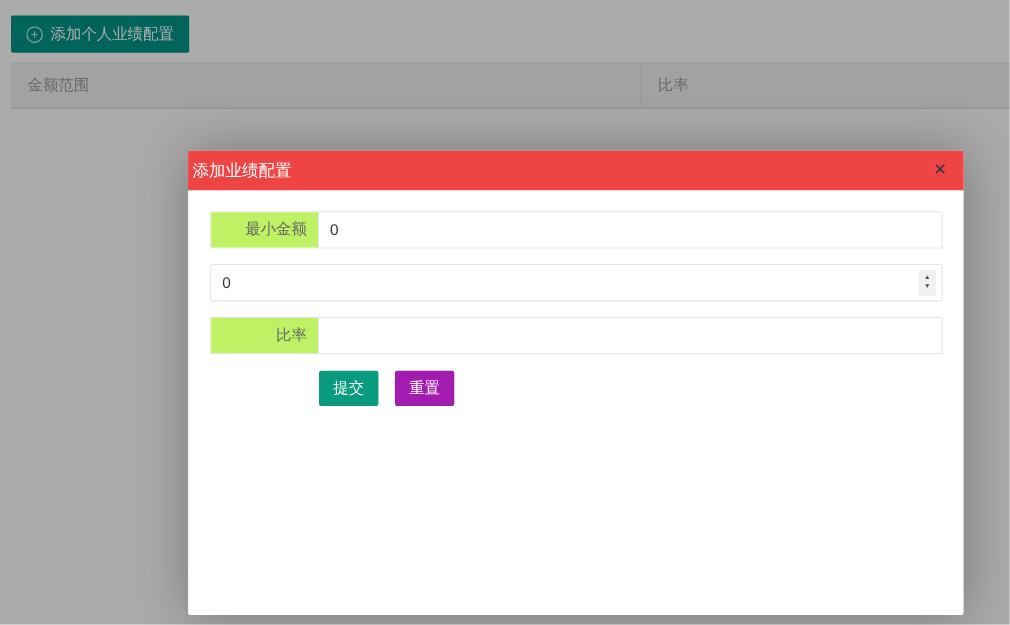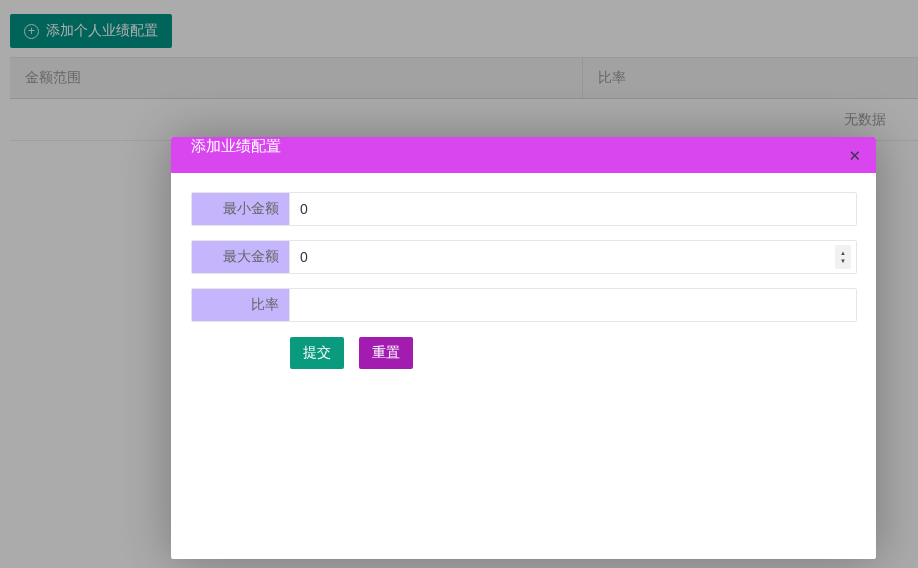--- a/index.html
+++ b/index.html
@@ -58,40 +58,40 @@
 
   
   .modal {
     position: absolute; left: 171px; top: 137px;
     width: 705px; height: 422px;
     background: #fff; border-radius: 2px;
     box-shadow: 1px 1px 50px rgba(0,0,0,0.3);
     z-index: 20;
   }
   .modal-header {
-    height: 36px; background: #d946ef;
+    height: 36px; background: #ef4444;
     border-radius: 2px 2px 0 0;
-    display: flex; 
-    padding-left: 20px; position: relative;
+    display: flex; align-items: center;
+    padding-left: 4px; position: relative;
   }
   .modal-title { color: #fff; font-size: 15px; }
   .modal-close {
     position: absolute; right: 13px; top: 50%; transform: translateY(-50%);
     background: transparent; border: none; cursor: pointer;
     font-size: 15px; font-weight: bold; color: #37374a; line-height: 1;
     font-family: inherit; padding: 2px;
   }
   .modal-body { padding: 19px 19px 0 20px; }
 
   .input-group {
     display: flex; height: 34px; margin-bottom: 14px;
     border: 1px solid #e6e6e6; border-radius: 2px; background: #fff;
   }
   .ig-label {
-    width: 98px; background: #c4b5fd; border-right: 1px solid #e6e6e6;
+    width: 98px; background: #bef264; border-right: 1px solid #e6e6e6;
     display: flex; align-items: center; justify-content: flex-end;
     padding-right: 10px; font-size: 14px; color: #666;
   }
   .ig-input-wrap { flex: 1; position: relative; display: flex; }
   .ig-input {
     flex: 1; border: none; outline: none;
     padding: 0 10px; font-size: 14px; color: #333;
     font-family: inherit; background: transparent;
   }
   .spinner {
@@ -118,23 +118,20 @@
   <button class="add-btn">
     <span class="plus-circle">+</span>
     <span>添加个人业绩配置</span>
   </button>
 
   <div class="data-table">
     <div class="thead">
       <div class="th col-range">金额范围</div>
       <div class="th col-ratio">比率</div>
     </div>
-    <div class="empty-row">
-      <span>无数据</span>
-    </div>
   </div>
 
 </div>
 
 <div class="overlay"></div>
 
 <div class="modal">
   <div class="modal-header">
     <span class="modal-title">添加业绩配置</span>
     <button class="modal-close">
@@ -145,21 +142,20 @@
   <div class="modal-body">
 
     <div class="input-group">
       <div class="ig-label">最小金额</div>
       <div class="ig-input-wrap">
         <input class="ig-input" type="text" value="0" style="">
       </div>
     </div>
 
     <div class="input-group">
-      <div class="ig-label">最大金额</div>
       <div class="ig-input-wrap">
         <input class="ig-input" type="text" value="0" style="">
         <span class="spinner">
           <span class="spin-arrow">▲</span>
           <span class="spin-arrow">▼</span>
         </span>
       </div>
     </div>
 
     <div class="input-group">

